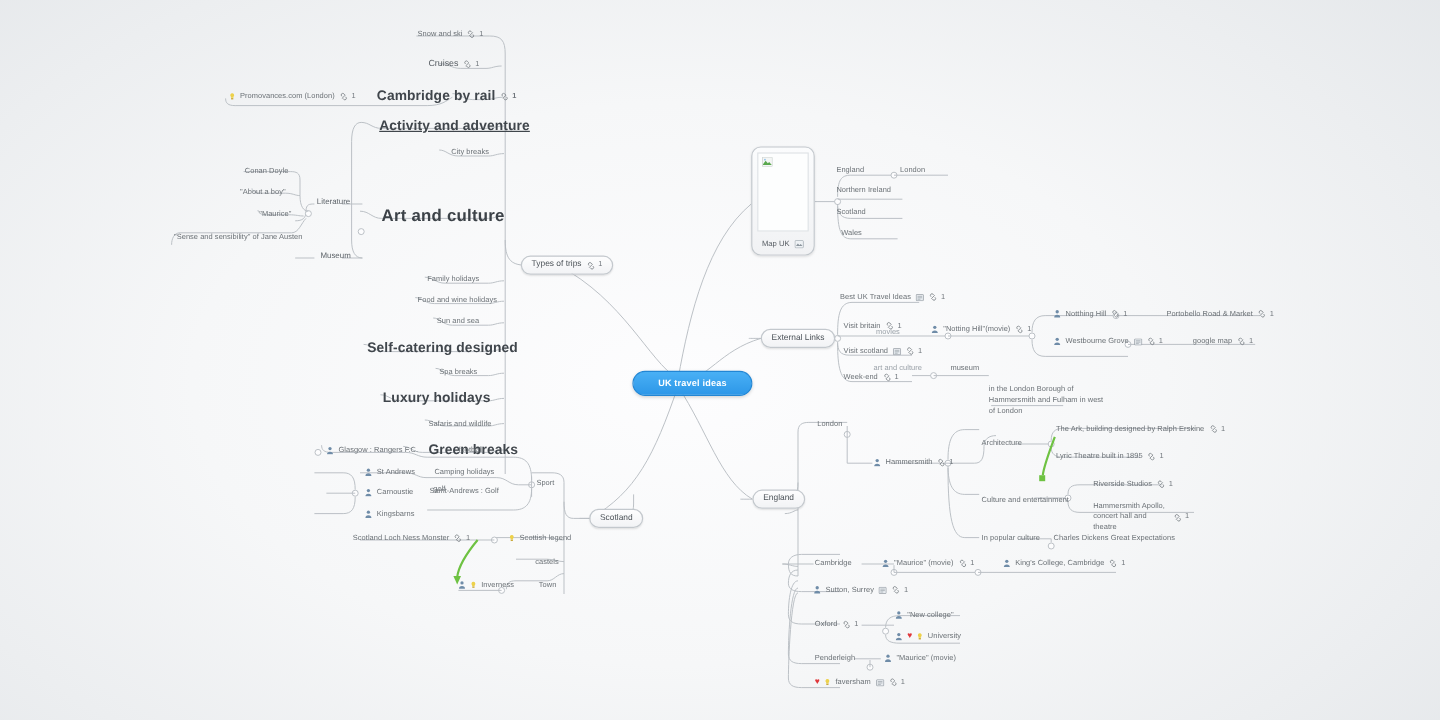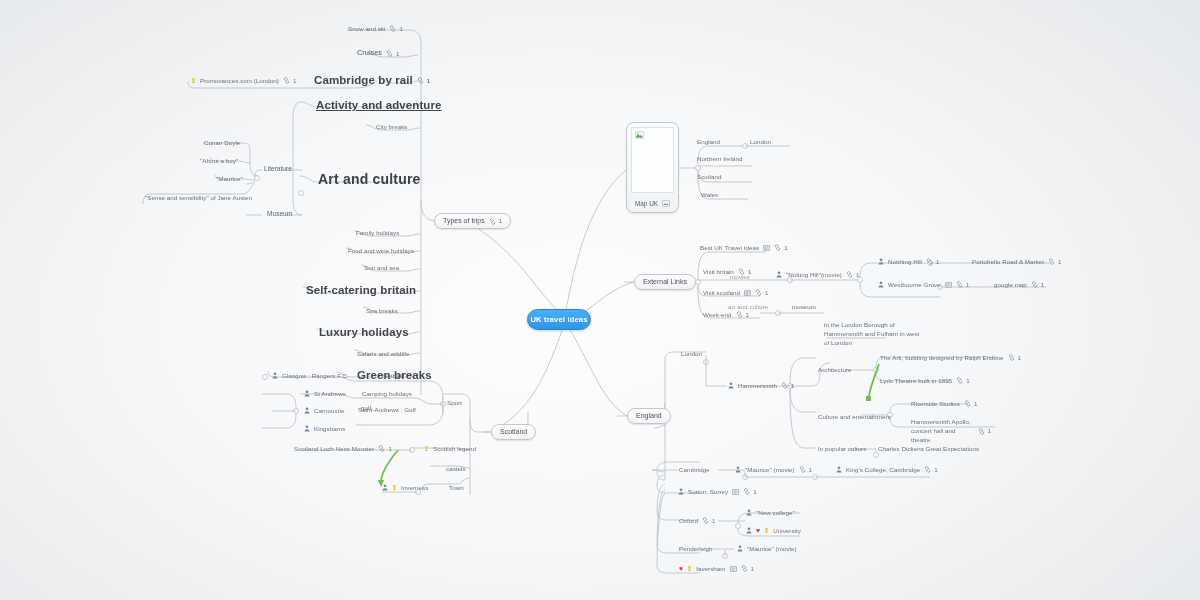--- a/index.html
+++ b/index.html
@@ -41,21 +41,21 @@
     border-radius: 9px;
     padding: 3px 8px;
     font-size: 7px;
     color: #4d5359;
     box-shadow: 0 1px 1.5px rgba(0,0,0,.10);
   }
   
   #root-node {
     position: absolute;
     left: 527px; top: 309px;
-    width: 64px; height: 21px;
+    width: 100px; height: 21px;
     background: linear-gradient(180deg,#49b0f5 0%,#2d97e8 100%);
     border-radius: 11px;
     border: 1px solid #2286d4;
     color: #fff;
     font-size: 7.6px; font-weight: bold;
     display: flex; align-items: center; justify-content: center;
     box-shadow: 0 1px 3px rgba(0,0,0,.18);
     letter-spacing: .15px;
   }
   
@@ -403,21 +403,21 @@
   <div class="node lvl-tiny" style="left:356px;top:229px;">
     <span>Family holidays</span>
   </div>
   <div class="node lvl-tiny" style="left:348px;top:247px;">
     <span>Food and wine holidays</span>
   </div>
   <div class="node lvl-tiny" style="left:364px;top:264px;">
     <span>Sun and sea</span>
   </div>
   <div class="node lvl-big" style="left:306px;top:284px;">
-    <span>Self-catering britain</span>
+    <span>Self-catering designed</span>
   </div>
   <div class="node lvl-tiny" style="left:366px;top:307px;">
     <span>Spa breaks</span>
   </div>
   <div class="node lvl-big" style="left:319px;top:326px;">
     <span>Luxury holidays</span>
   </div>
   <div class="node lvl-tiny" style="left:357px;top:350px;">
     <span>Safaris and wildlife</span>
   </div>

